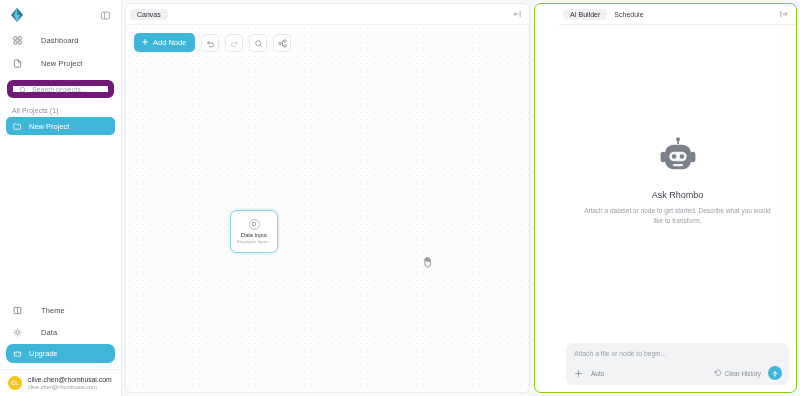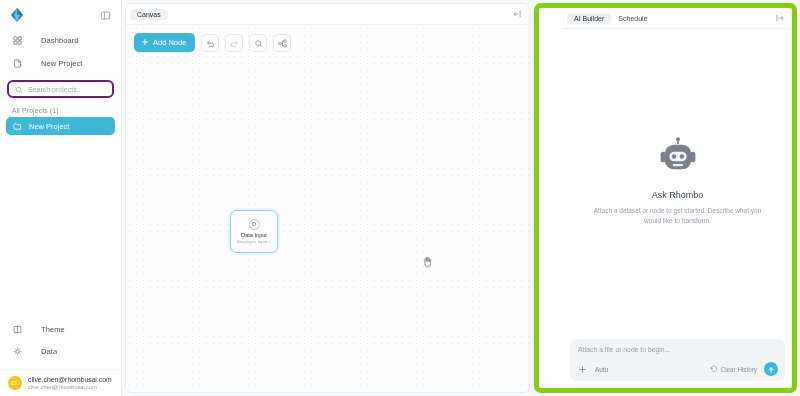--- a/index.html
+++ b/index.html
@@ -29,21 +29,21 @@
     height: 21px; padding: 0 6px; margin-bottom: 2px;
     border-radius: 5px; cursor:pointer;
     font-size: 7.5px; color:#4a5059; letter-spacing:.1px;
   }
   .sb-item .ic { width:11px; height:11px; flex:0 0 11px; display:flex; align-items:center; justify-content:center; }
 
   .search-wrap { padding: 4px 7px 0 7px; }
   .search-box {
     display:flex; align-items:center; gap:5px;
     height: 18px; padding: 0 6px;
-    border: 2px solid #701a75; border-radius: 6px;
+    border: 6px solid #701a75; border-radius: 6px;
     background:#fff;
   }
   .search-box input {
     border:0; outline:0; font-size:7px; color:#555; width:100%;
     font-family:"Liberation Sans", sans-serif; background:transparent;
   }
   .search-box input::placeholder { color:#a3a8b0; }
 
   .sec-label { font-size:6.8px; color:#8b9099; padding: 9px 12px 3px 12px; letter-spacing:.15px; }
 
@@ -140,21 +140,21 @@
     font-size:5.5px; color:#6b7280; margin-bottom:3px;
   }
   .node-title { font-size:5.6px; color:#2f343b; line-height:1; }
   .node-sub { font-size:4.4px; color:#a2a8b0; margin-top:2px; line-height:1; }
 
   .grab-cursor { position:absolute; left:296px; top:229px; width:11px; height:12px; }
 
   
   .right { width: 268px; flex:0 0 268px; display:flex; flex-direction:column; padding: 3px 3px 3px 2px; }
   .right-card {
-    flex:1 1 auto; background:#fff; border:5px solid #84cc16; border-radius:7px;
+    flex:1 1 auto; background:#fff; border:1px solid #84cc16; border-radius:7px;
     display:flex; flex-direction:column; overflow:hidden;padding-left:24px;
   }
   .right-tabbar {
     height:21px; flex:0 0 21px; display:flex; align-items:center;
     border-bottom:1px solid #eef0f2; padding: 0 6px 0 4px;
   }
   .right-body { flex:1 1 auto; display:flex; flex-direction:column; align-items:center; justify-content:center; padding: 0 22px; }
   .bot-icon { margin-bottom: 9px; }
   .ask-title { font-size:9px; color:#3d434b; margin-bottom:6px; }
   .ask-sub { font-size:6.5px; color:#9aa0a8; text-align:center; line-height:1.5; max-width:200px; }
@@ -267,20 +267,28 @@
               <line x1="13" y1="8" x2="15" y2="8"></line>
             <line x1="3.2" y1="3.2" x2="4.6" y2="4.6"></line>
               <line x1="11.4" y1="11.4" x2="12.8" y2="12.8"></line>
             <line x1="12.8" y1="3.2" x2="11.4" y2="4.6"></line>
               <line x1="4.6" y1="11.4" x2="3.2" y2="12.8"></line>
           </svg>
         </span>
         <span>Data</span>
       </div>
 
+      <div class="upgrade">
+        <span class="ic">
+          <svg width="9" height="9" viewBox="0 0 16 16" fill="none" stroke="#ffffff" stroke-width="1.4">
+            <path d="M2 12.5h12M2.5 12V5l3.2 2.6L8 3.5l2.3 4.1L13.5 5v7"></path>
+          </svg>
+        </span>
+        <span>Upgrade</span>
+      </div>
     </div>
 
     <div class="user-row">
       <div class="avatar">CL</div>
       <div class="user-text">
         <div class="user-name">clive.chen@rhombusai.com</div>
         <div class="user-mail">clive.chen@rhombusai.com</div>
       </div>
     </div>
   </aside>

